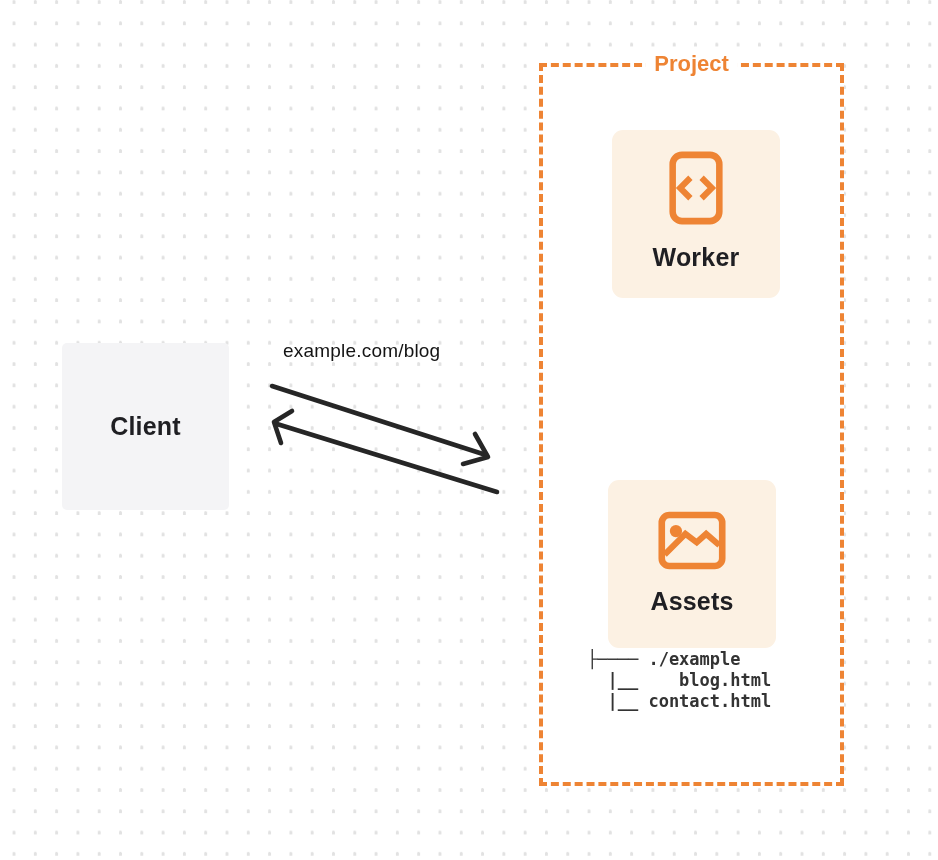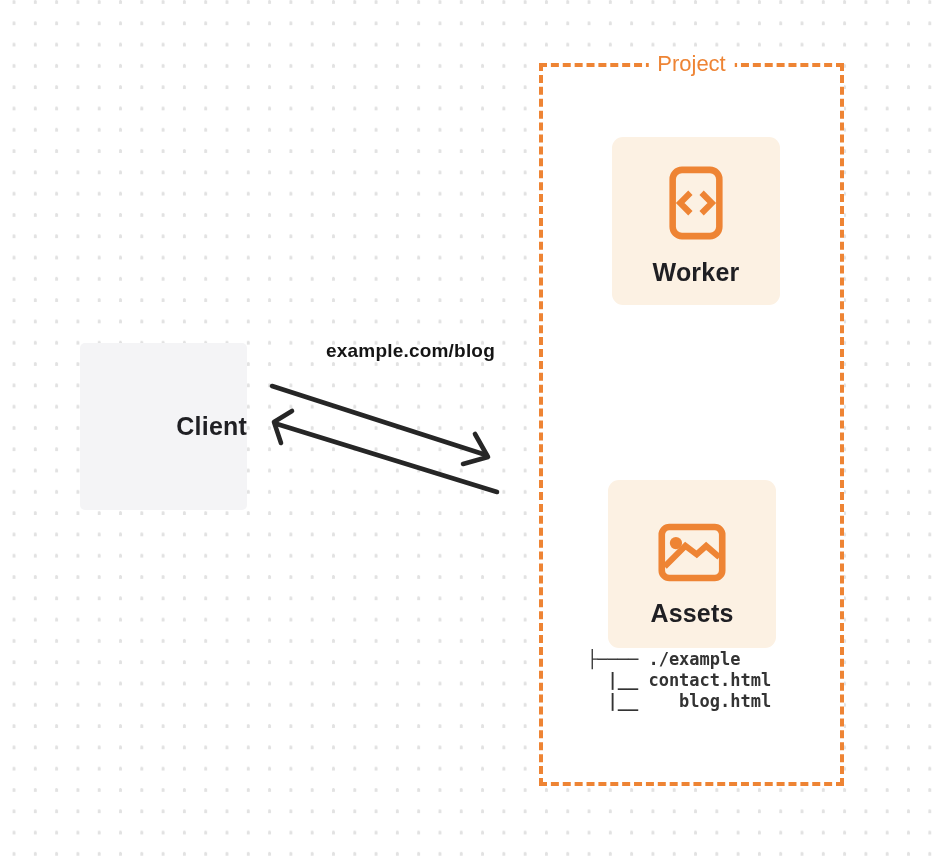--- a/index.html
+++ b/index.html
@@ -18,62 +18,61 @@
     position:relative;
     overflow:hidden;
   }
   .canvas{
     position:absolute;inset:0;
     background-image:radial-gradient(circle at 14px 2px, var(--dot) 1.7px, transparent 1.9px);
     background-size:21.3px 21.3px;
   }
   
   .client{
-    position:absolute;left:80px;top:343px;width:167px;height:167px;
+    position:absolute;left:62px;top:343px;width:167px;height:167px;
     background:var(--client-bg);border-radius:5px;
-    display:flex;align-items:center;justify-content:flex-end;
+    display:flex;align-items:center;justify-content:center;
   }
   .client-label{
     font-size:25px;font-weight:bold;color:var(--ink);letter-spacing:.2px;
   }
   
   .url{
     position:absolute;left:283px;top:340px;
-    font-size:19px;font-weight:bold;color:#141414;letter-spacing:.2px;
+    font-size:19px;font-weight:normal;color:#141414;letter-spacing:.2px;
     white-space:nowrap;
-    margin-left:43px;
   }
   
   .arrows{
     position:absolute;inset:0;width:938px;height:860px;pointer-events:none;
   }
   .arrows path{
     fill:none;stroke:#262626;stroke-width:4.6;
     stroke-linecap:round;stroke-linejoin:round;
   }
   
   .project{
     position:absolute;left:539px;top:63px;width:305px;height:723px;
     background:#ffffff;
     border:4px dashed var(--accent);
   }
   .project-label{
     position:absolute;top:-17px;left:50%;transform:translateX(-50%);
     background:#ffffff;padding:0 9px;
-    font-size:22px;font-weight:normal;color:var(--accent);
+    font-size:22px;font-weight:bold;color:var(--accent);
     white-space:nowrap;line-height:28px;
   }
   
   .card{
     position:absolute;width:168px;height:168px;
     background:var(--card-bg);border-radius:11px;
     display:flex;flex-direction:column;align-items:center;
   }
-  .card--worker{left:69px;top:70px;padding-top:28px;}
-  .card--assets{left:65px;top:413px;padding-top:43px;}
+  .card--worker{left:69px;top:63px;padding-top:20px;}
+  .card--assets{left:65px;top:413px;padding-top:31px;}
   .card .icon{display:block;}
   .card-label{
     font-size:25px;font-weight:bold;color:var(--ink);letter-spacing:.2px;
     margin-top:17px;
   }
   .icon-stroke{fill:none;stroke:var(--accent);}
   
   .tree{
     position:absolute;left:44px;top:582px;
     font-family:"DejaVu Sans Mono",monospace;
@@ -119,16 +118,16 @@
 
     <div class="card card--assets">
       <svg class="icon" width="68" height="59" viewBox="0 0 72 62" xmlns="http://www.w3.org/2000/svg">
         <rect class="icon-stroke" x="4" y="4" width="64" height="54" rx="8" stroke-width="7"></rect>
         <circle cx="19" cy="21" r="6.5" fill="#EE8434"></circle>
         <path class="icon-stroke" d="M7 46 L29 24 L41 33 L51 24 L65 36" stroke-width="6.5" stroke-linejoin="miter"></path>
       </svg>
       <span class="card-label">Assets</span>
     </div>
 
-    <pre class="tree"><span>├──── ./example</span><span>  |__ contact.html</span><span>  |__    blog.html</span></pre>
+    <pre class="tree"><span>├──── ./example</span><span>  |__    blog.html</span><span>  |__ contact.html</span></pre>
   </div>
 
 </div>
 
 </body></html>

